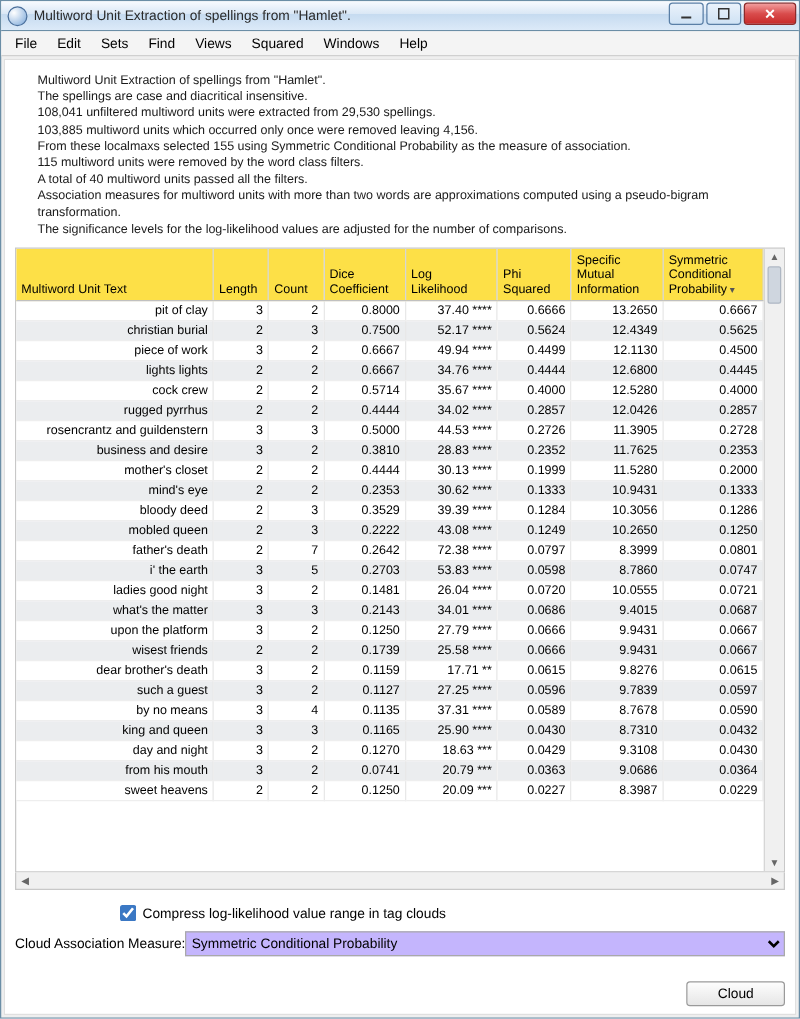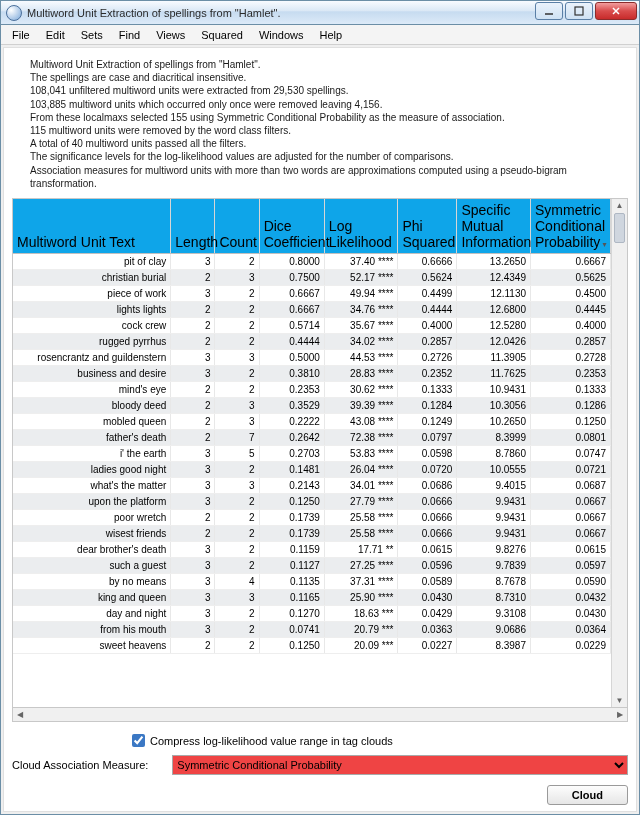--- a/index.html
+++ b/index.html
@@ -12,41 +12,41 @@
   .winbtn { width: 28px; height: 18px; margin-top: 1px; margin-right: 2px; border: 1px solid #5a7fa6; border-radius: 3px; background: linear-gradient(#eaf2fb,#cfe2f4); display: flex; align-items: center; justify-content: center; font-size: 10px; }
   .winbtn.close { background: linear-gradient(#f29d9d,#d94c4c,#c82b2b); color: #fff; border-color: #8c2b2b; width: 42px; }
   .winbtn svg { width: 10px; height: 10px; }
   .menubar { height: 20px; background: #f4f4f4; border-bottom: 1px solid #d0d0d0; display: flex; align-items: center; padding-left: 4px; gap: 2px; }
   .menubar span { padding: 2px 7px; font-size: 11px; cursor: default; }
   .content { flex: 1; background: #fff; margin: 2px; border: 1px solid #e0e0e0; padding: 10px 8px 6px 8px; display: flex; flex-direction: column; overflow: hidden; }
   .summary { font-size: 10px; line-height: 1.32; margin: 0 6px 8px 18px; color: #1a1a1a; }
   .table-wrap { flex: 1; border: 1px solid #c8c8c8; overflow: hidden; position: relative; display: flex; }
   .table-scroll { flex: 1; overflow: hidden; }
   table { width: 100%; border-collapse: collapse; table-layout: fixed; }
-  th { font-size: 14px; font-weight: normal; text-align: left; padding: 3px 4px; background: #0ea5e9; border-right: 1px solid #d6d6d6; border-bottom: 1px solid #c0c0c0; vertical-align: bottom; line-height: 1.15; height: 42px; }
+  th { font-size: 10px; font-weight: normal; text-align: left; padding: 3px 4px; background: #fde047; border-right: 1px solid #d6d6d6; border-bottom: 1px solid #c0c0c0; vertical-align: bottom; line-height: 1.15; height: 42px; }
   th.sort::after { content: "▾"; font-size: 8px; margin-left: 2px; color: #555; }
   td { font-size: 10px; padding: 1px 4px; border-right: 1px solid #e8e8e8; border-bottom: 1px solid #eee; height: 16px; white-space: nowrap; overflow: hidden; text-overflow: clip; }
   tbody tr:nth-child(even) td { background: #ebedef; }
   tbody tr:nth-child(odd) td { background: #fff; }
   td.txt { text-align: right; }
   td.num { text-align: right; }
   .vsb { width: 16px; background: #f0f0f0; border-left: 1px solid #d6d6d6; position: relative; }
   .vsb .thumb { position: absolute; left: 2px; right: 2px; top: 14px; height: 30px; background: #cfd6df; border: 1px solid #aeb7c3; border-radius: 2px; }
   .vsb .arr { position: absolute; left: 0; right: 0; height: 14px; display: flex; align-items: center; justify-content: center; font-size: 8px; color: #666; }
   .vsb .arr.up { top: 0; } .vsb .arr.dn { bottom: 0; }
   .hsb { height: 14px; border: 1px solid #c8c8c8; border-top: none; background: #f0f0f0; position: relative; margin-bottom: 10px; }
   .hsb .arr { position: absolute; top: 0; bottom: 0; width: 14px; display: flex; align-items: center; justify-content: center; font-size: 8px; color: #666; }
   .hsb .arr.l { left: 0; } .hsb .arr.r { right: 0; }
-  .opts { display: flex; align-items: center; gap: 5px; margin: 2px 0 8px 120px; font-size: 11px; }
+  .opts { display: flex; align-items: center; gap: 5px; margin: 2px 0 8px 84px; font-size: 11px; }
   .opts input { accent-color: #3b78c4; }
-  .row2 { display: flex; align-items: center; gap: 24px; margin-bottom: 10px; font-size: 11px; }
+  .row2 { display: flex; align-items: center; gap: 0; margin-bottom: 20px; font-size: 11px; }
   .select-wrap { flex: 1; }
-  select { width: 100%; font-size: 11px; border: 1px solid #a9a9a9; background: #ef4444; height: 20px; }
+  select { width: 100%; font-size: 11px; border: 1px solid #a9a9a9; background: #c4b5fd; height: 20px; }
   .btnrow { display: flex; justify-content: flex-end; }
-  button.cloud { font-size: 11px; padding: 3px 24px; border: 1px solid #9a9a9a; border-radius: 3px; background: linear-gradient(#fdfdfd,#e6e6e6); font-weight: bold; }
+  button.cloud { font-size: 11px; padding: 3px 24px; border: 1px solid #9a9a9a; border-radius: 3px; background: linear-gradient(#fdfdfd,#e6e6e6); }
   .c0{width:150px} .c1{width:42px} .c2{width:42px} .c3{width:62px} .c4{width:70px} .c5{width:56px} .c6{width:70px} .c7{width:76px}
 </style>
 </head>
 <body>
 
 <div class="window">
   <div class="titlebar">
     <div class="app-icon"></div>
     <div class="title">Multiword Unit Extraction of spellings from "Hamlet".</div>
     <div class="winbtns">
@@ -82,22 +82,22 @@
 
   <div class="content">
     <div class="summary">
       <div>Multiword Unit Extraction of spellings from "Hamlet".</div>
       <div>The spellings are case and diacritical insensitive.</div>
       <div>108,041 unfiltered multiword units were extracted from 29,530 spellings.</div>
       <div>103,885 multiword units which occurred only once were removed leaving 4,156.</div>
       <div>From these localmaxs selected 155 using Symmetric Conditional Probability as the measure of association.</div>
       <div>115 multiword units were removed by the word class filters.</div>
       <div>A total of 40 multiword units passed all the filters.</div>
+      <div>Association measures for multiword units with more than two words are approximations computed using a pseudo-bigram transformation.</div>
       <div>The significance levels for the log-likelihood values are adjusted for the number of comparisons.</div>
-      <div>Association measures for multiword units with more than two words are approximations computed using a pseudo-bigram transformation.</div>
     </div>
 
     <div class="table-wrap">
       <div class="table-scroll">
         <table>
           <colgroup>
               <col class="c0">
               <col class="c1">
               <col class="c2">
               <col class="c3">
@@ -193,20 +193,30 @@
                 <td class="txt">business and desire</td>
                 <td class="num">3</td>
                 <td class="num">2</td>
                 <td class="num">0.3810</td>
                 <td class="num">28.83 ****</td>
                 <td class="num">0.2352</td>
                 <td class="num">11.7625</td>
                 <td class="num">0.2353</td>
               </tr>
               <tr>
+                <td class="txt">mother's closet</td>
+                <td class="num">2</td>
+                <td class="num">2</td>
+                <td class="num">0.4444</td>
+                <td class="num">30.13 ****</td>
+                <td class="num">0.1999</td>
+                <td class="num">11.5280</td>
+                <td class="num">0.2000</td>
+              </tr>
+              <tr>
                 <td class="txt">mind's eye</td>
                 <td class="num">2</td>
                 <td class="num">2</td>
                 <td class="num">0.2353</td>
                 <td class="num">30.62 ****</td>
                 <td class="num">0.1333</td>
                 <td class="num">10.9431</td>
                 <td class="num">0.1333</td>
               </tr>
               <tr>
@@ -268,30 +278,20 @@
                 <td class="num">0.0686</td>
                 <td class="num">9.4015</td>
                 <td class="num">0.0687</td>
               </tr>
               <tr>
                 <td class="txt">upon the platform</td>
                 <td class="num">3</td>
                 <td class="num">2</td>
                 <td class="num">0.1250</td>
                 <td class="num">27.79 ****</td>
-                <td class="num">0.0666</td>
-                <td class="num">9.9431</td>
-                <td class="num">0.0667</td>
-              </tr>
-              <tr>
-                <td class="txt">poor wretch</td>
-                <td class="num">2</td>
-                <td class="num">2</td>
-                <td class="num">0.1739</td>
-                <td class="num">25.58 ****</td>
                 <td class="num">0.0666</td>
                 <td class="num">9.9431</td>
                 <td class="num">0.0667</td>
               </tr>
               <tr>
                 <td class="txt">wisest friends</td>
                 <td class="num">2</td>
                 <td class="num">2</td>
                 <td class="num">0.1739</td>
                 <td class="num">25.58 ****</td>

